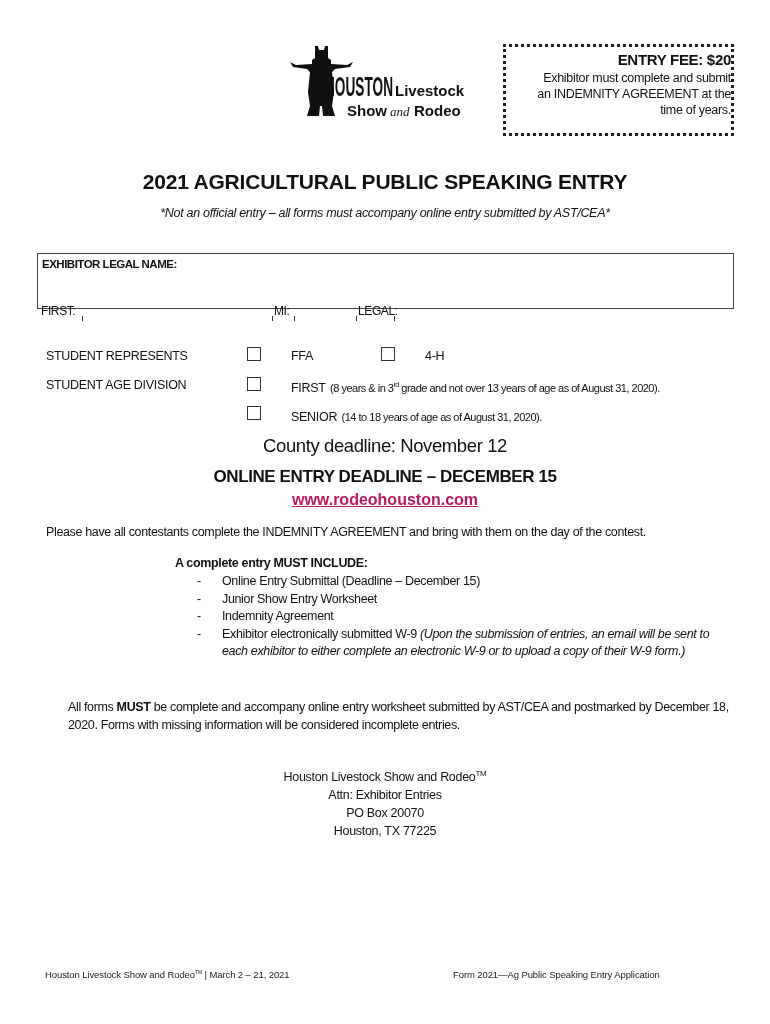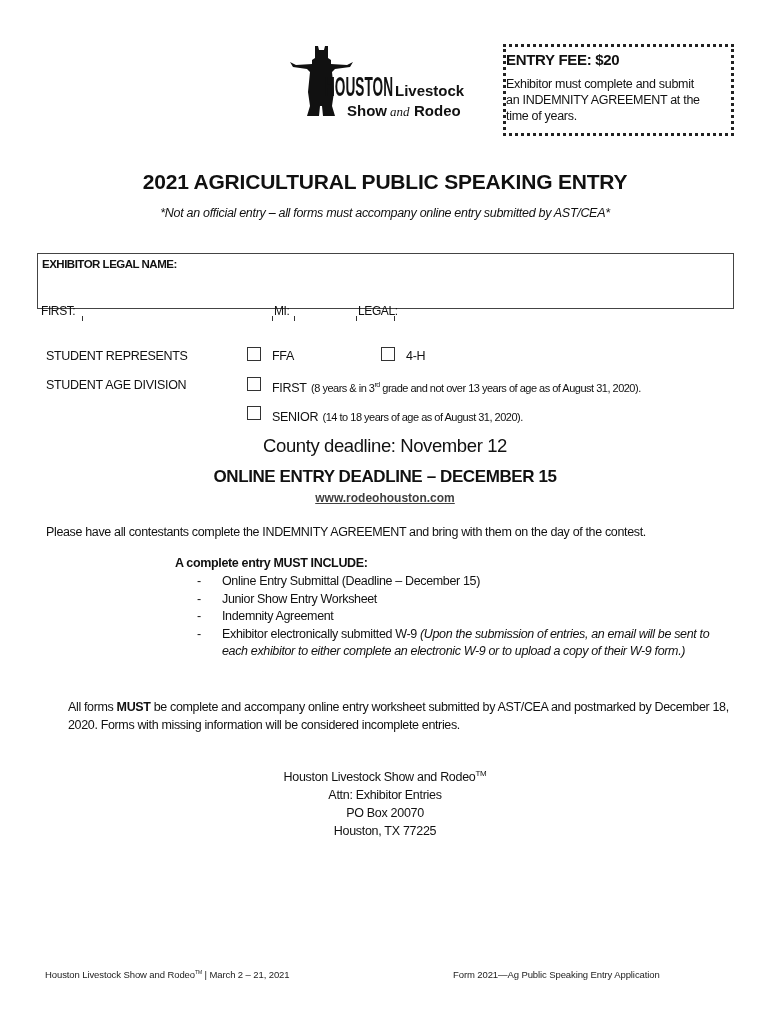--- a/index.html
+++ b/index.html
@@ -8,25 +8,25 @@
     .abs { position: absolute; }
 
     
     .logo { left: 287px; top: 44px; width: 200px; height: 80px; }
     .logo svg { width: 100%; height: 100%; }
 
     
     .fee-box {
       left: 503px; top: 44px; width: 231px; height: 92px;
       border: 3px dotted #222;
-      text-align: left;
+      text-align: right;
       padding-top: 4px;
     }
     .fee-title { font-size: 15px; font-weight: bold; font-family: "Liberation Sans", sans-serif; letter-spacing: -0.3px; }
-    .fee-text { font-size: 12.5px; line-height: 16px; margin-top: 8px; letter-spacing: -0.3px; }
+    .fee-text { font-size: 12.5px; line-height: 16px; margin-top: 2px; letter-spacing: -0.3px; }
 
     
     .main-title {
       left: 0; width: 770px; top: 170px; text-align: center;
       font-size: 21px; font-weight: bold; letter-spacing: -0.2px;
     }
     .subtitle {
       left: 0; width: 770px; top: 206px; text-align: center;
       font-size: 12.5px; font-style: italic; letter-spacing: -0.3px;
     }
@@ -41,36 +41,36 @@
     }
     .name-field-label { font-size: 12px; letter-spacing: -0.4px; top: 50px; }
     .tick { width: 1px; height: 5px; background: #333; top: 62px; }
 
     
     .row-label { font-size: 12.5px; letter-spacing: -0.3px; }
     .cbox {
       width: 14px; height: 14px; border: 1.5px solid #333; background: #fff;
       display: inline-block; cursor: pointer;
     }
-    .cb-label { font-size: 12.5px; letter-spacing: -0.3px; }
+    .cb-label { font-size: 12.5px; letter-spacing: -0.3px; margin-left: 19px; }
     .cb-note { font-size: 11px; letter-spacing: -0.5px; }
     sup { font-size: 7px; vertical-align: super; line-height: 0; }
 
     
     .county {
       left: 0; width: 770px; text-align: center; top: 435px;
       font-size: 18.5px; letter-spacing: -0.4px;
     }
     .online {
       left: 0; width: 770px; text-align: center; top: 467px;
       font-size: 17px; font-weight: bold; letter-spacing: -0.4px;
     }
     .site-link {
       left: 0; width: 770px; text-align: center; top: 491px;
-      font-size: 12px; font-weight: bold; color: #404040; text-decoration: underline;
+      font-size: 16px; font-weight: bold; color: #be185d; text-decoration: underline;
     }
 
     .para1 { left: 46px; top: 525px; font-size: 12.5px; letter-spacing: -0.35px; }
     .must-head { left: 175px; top: 556px; font-size: 12.5px; letter-spacing: -0.35px; }
     .must-head b { font-weight: bold; margin-top: 47px; }
 
     .req-list { left: 197px; top: 573px; width: 540px; font-size: 12.5px; letter-spacing: -0.35px; line-height: 17.5px; list-style: none; }
     .req-list li { position: relative; padding-left: 25px; }
     .req-list li .dash { position: absolute; left: 0; top: 0; }
     .req-list li i { font-style: italic; }

